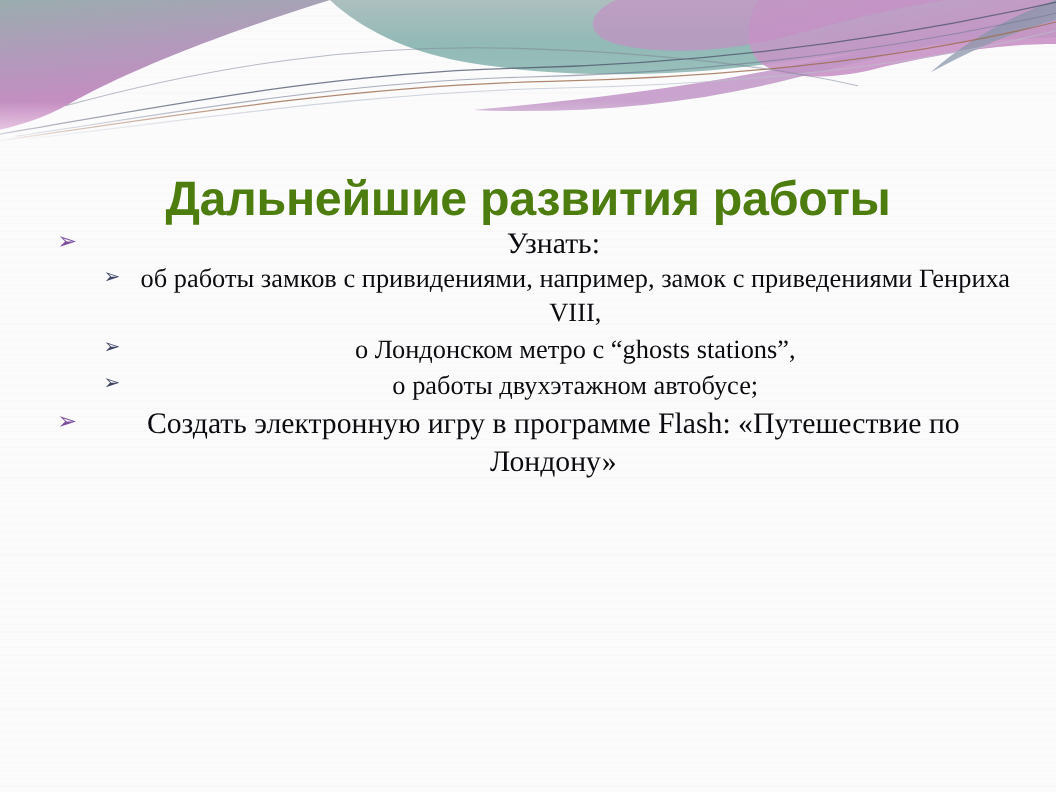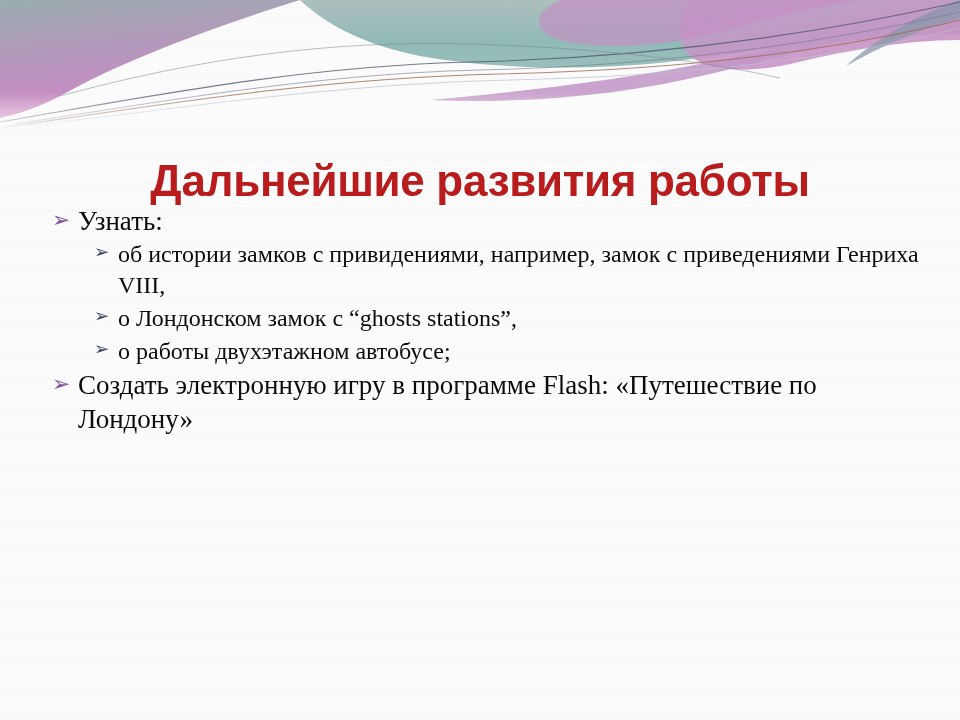--- a/index.html
+++ b/index.html
@@ -47,21 +47,21 @@
     position: absolute;
     top: 127px;
     left: 0;
     width: 960px;
     text-align: center;
     font-family: "Liberation Sans", "DejaVu Sans", sans-serif;
     font-weight: bold;
     font-size: 44px;
     line-height: 1.12;
     letter-spacing: -0.3px;
-    color: #b91c1c;
+    color: #4d7c0f;
     white-space: nowrap;
   }
   #body-list {
     position: absolute;
     top: 205px;
     left: 48px;
     width: 880px;
   }
   .bullet-row {
     display: flex;
@@ -91,20 +91,21 @@
   }
   .level-2 .marker {
     width: 24px;
     font-size: 0.76em;
   }
   .marker-purple { color: #7d4f9e; }
   .marker-navy   { color: #3e4461; }
   .bullet-text {
     flex: 1 1 auto;
     display: block;
+    text-align: center;
   }
 </style>
 </head>
 <body>
 
 <div id="slide">
 
   <div id="slide-texture"></div>
 
   <svg id="header-decoration" viewBox="0 0 960 130" preserveAspectRatio="none" xmlns="http://www.w3.org/2000/svg">
@@ -168,26 +169,26 @@
 
     <div id="body-list">
 
       <div class="bullet-row level-1">
         <span class="marker marker-purple">➢</span>
         <span class="bullet-text">Узнать:</span>
       </div>
 
       <div class="bullet-row level-2">
         <span class="marker marker-navy">➢</span>
-        <span class="bullet-text"> об истории замков с привидениями, например, замок с приведениями Генриха VIII,</span>
+        <span class="bullet-text"> об работы замков с привидениями, например, замок с приведениями Генриха VIII,</span>
       </div>
 
       <div class="bullet-row level-2">
         <span class="marker marker-navy">➢</span>
-        <span class="bullet-text">о Лондонском замок с “ghosts stations”,</span>
+        <span class="bullet-text">о Лондонском метро с “ghosts stations”,</span>
       </div>
 
       <div class="bullet-row level-2">
         <span class="marker marker-navy">➢</span>
         <span class="bullet-text">о работы двухэтажном автобусе;</span>
       </div>
 
       <div class="bullet-row level-1">
         <span class="marker marker-purple">➢</span>
         <span class="bullet-text">Создать электронную игру в программе Flash: «Путешествие по Лондону»</span>

